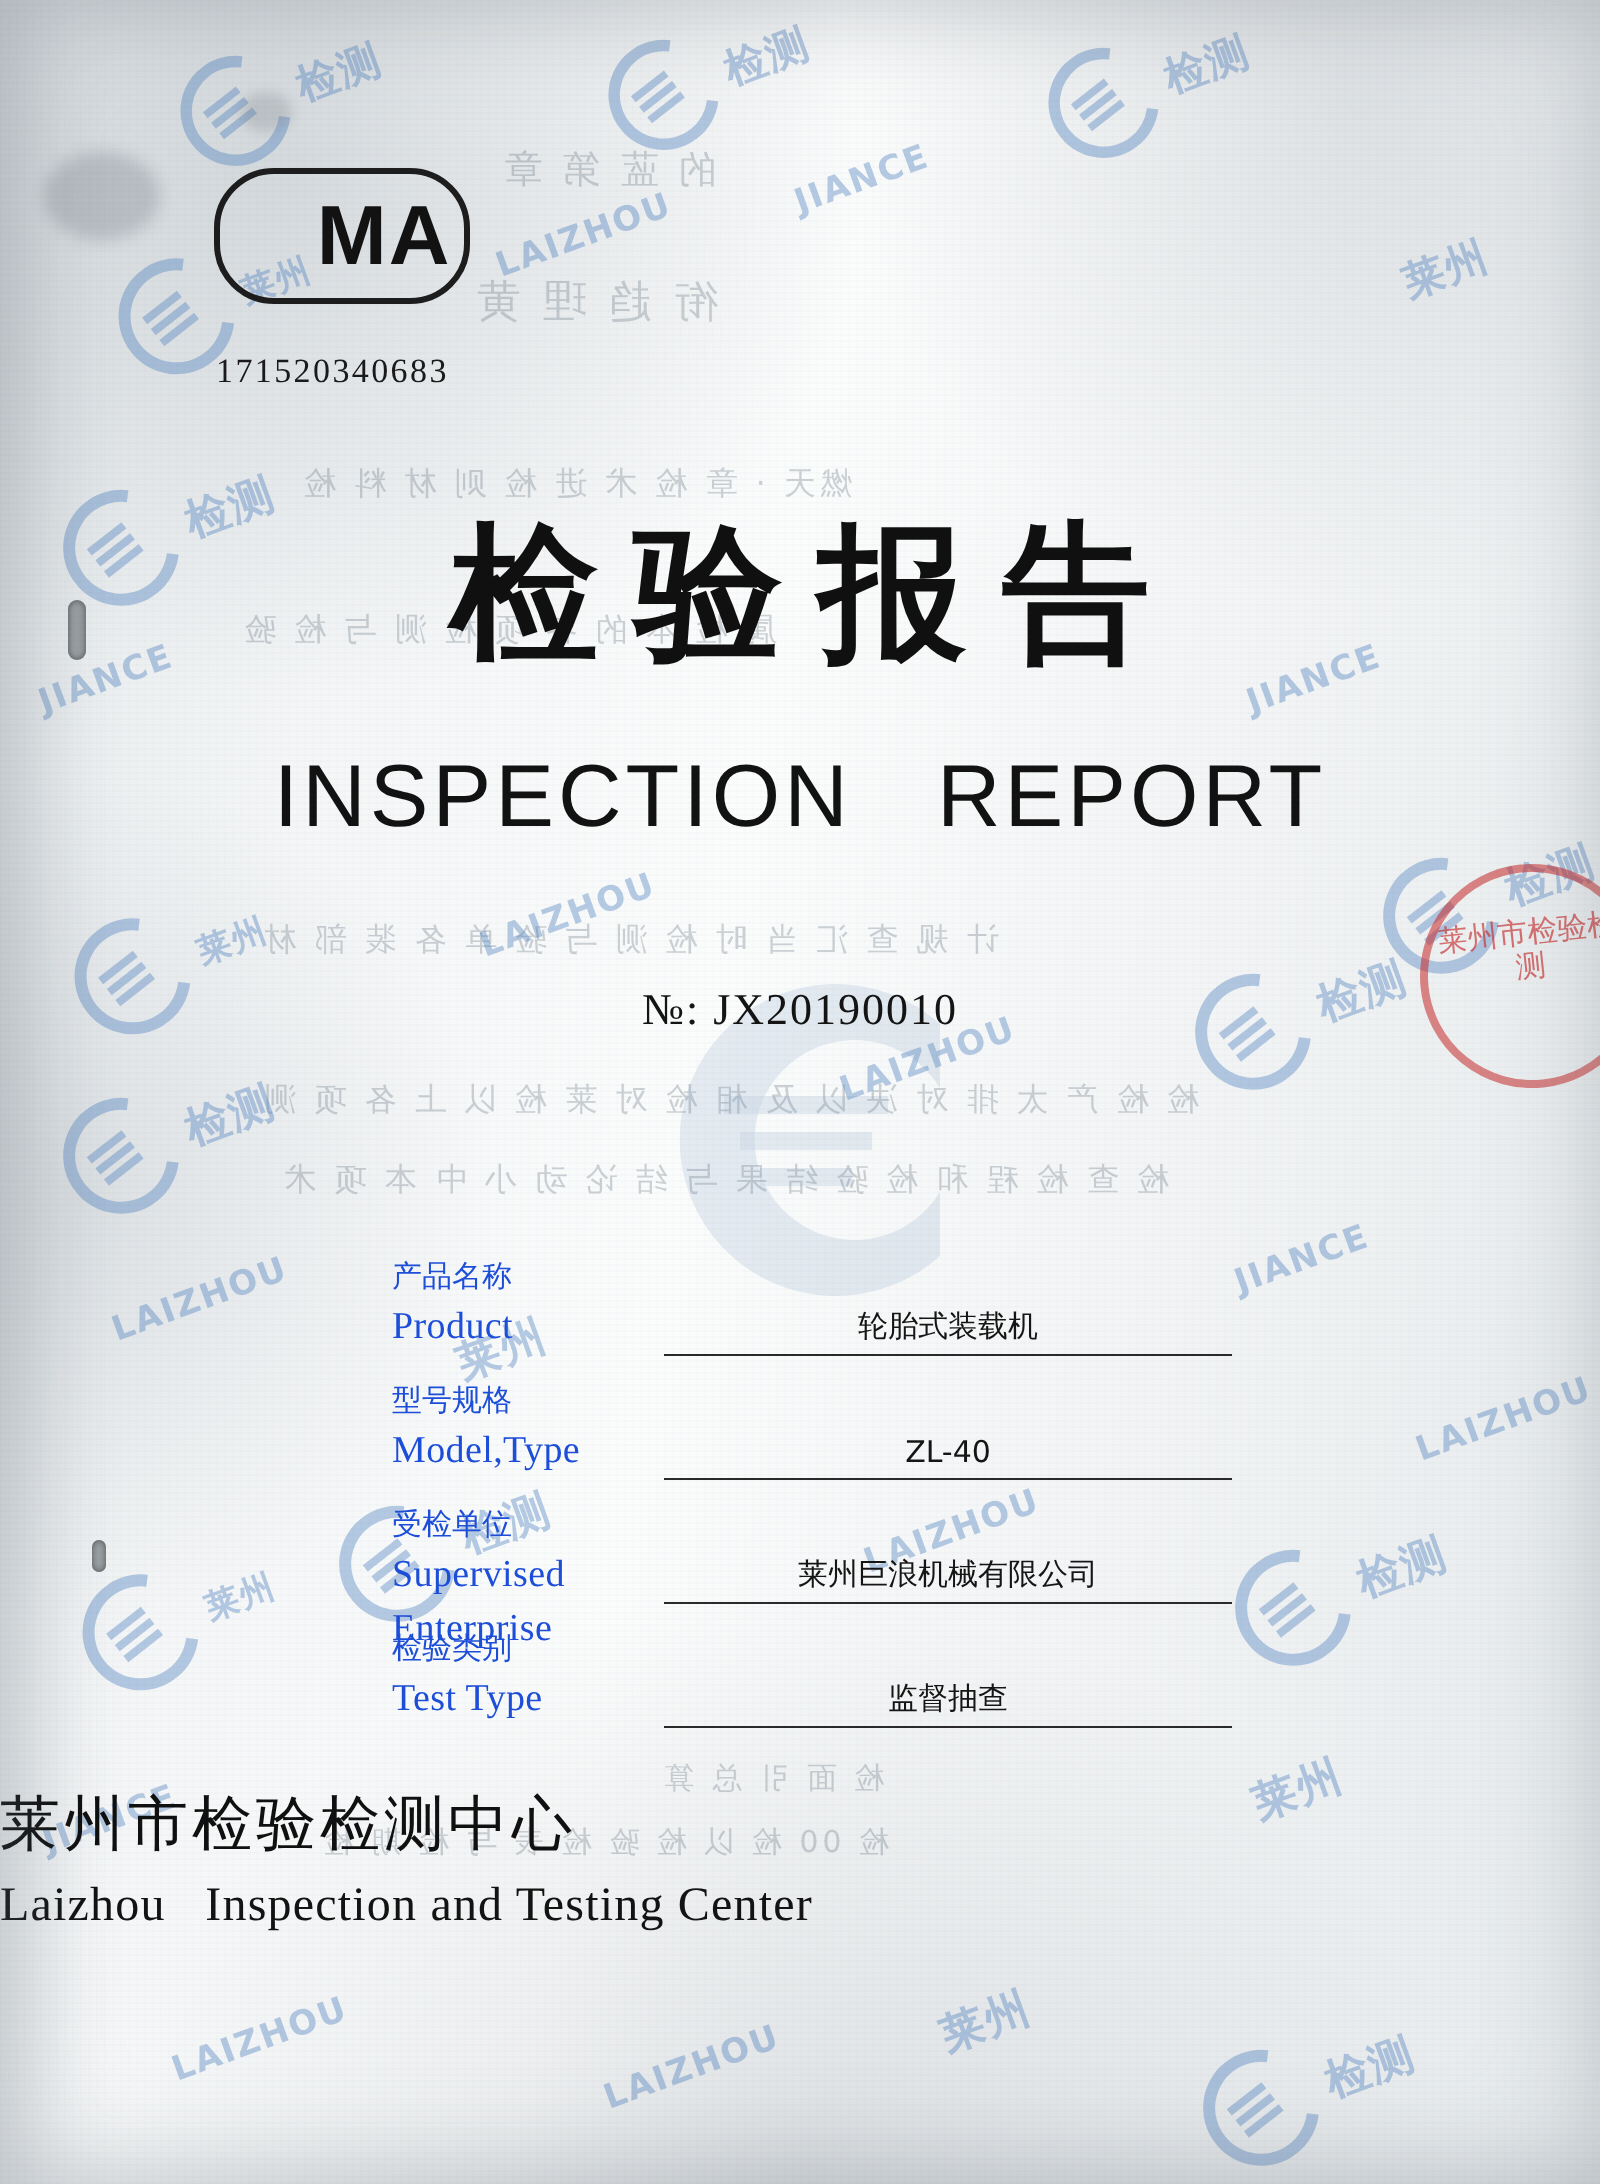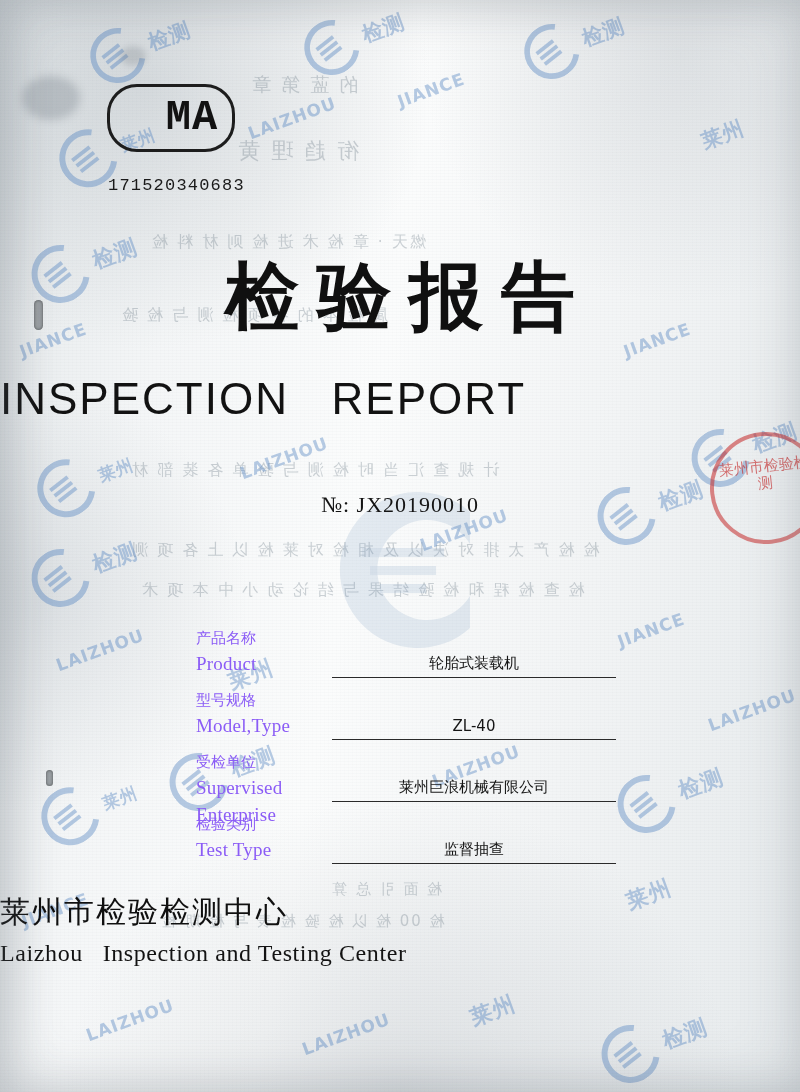--- a/index.html
+++ b/index.html
@@ -122,33 +122,33 @@
     top: 84px;
     width: 122px;
     height: 62px;
     border: 3px solid #1d1d1d;
     border-radius: 30px / 30px;
     display: flex;
     align-items: center;
     justify-content: center;
   }
   .ma-box .ma-text {
-    font-family: Liberation Mono, monospace;
+    font-family: Liberation Sans, sans-serif;
     font-weight: bold;
     font-size: 42px;
     letter-spacing: 1px;
     line-height: 1;
     color: #121212;
     margin-left: 42px;
   }
   .cert-number {
     position: absolute;
     left: 108px;
     top: 176px;
-    font-family: Liberation Mono, monospace;
+    font-family: Liberation Serif, serif;
     font-size: 17px;
     letter-spacing: 1.2px;
     color: #1a1a1a;
   }
   .title-cn {
     position: absolute;
     left: 0;
     right: 0;
     top: 248px;
     text-align: center;
@@ -157,21 +157,21 @@
     font-size: 74px;
     letter-spacing: 18px;
     text-indent: 18px;
     color: #101010;
   }
   .title-en {
     position: absolute;
     left: 0;
     right: 0;
     top: 374px;
-    text-align: left;
+    text-align: center;
     font-family: "Liberation Sans", sans-serif;
     font-size: 44px;
     letter-spacing: 2px;
     color: #121212;
     white-space: pre;
   }
   .report-no {
     position: absolute;
     left: 0;
     right: 0;
@@ -213,21 +213,21 @@
     position: relative;
     height: 62px;
   }
   .field-label {
     position: absolute;
     left: 0;
     top: 0;
     width: 136px;
     font-family: "DejaVu Sans", sans-serif;
     font-size: 15px;
-    color: #8b5cf6;
+    color: #1d4ed8;
     line-height: 1.45;
   }
   .field-label .en {
     font-family: "Liberation Serif", serif;
     font-size: 19px;
     letter-spacing: .2px;
   }
   .field-value {
     position: absolute;
     left: 136px;

